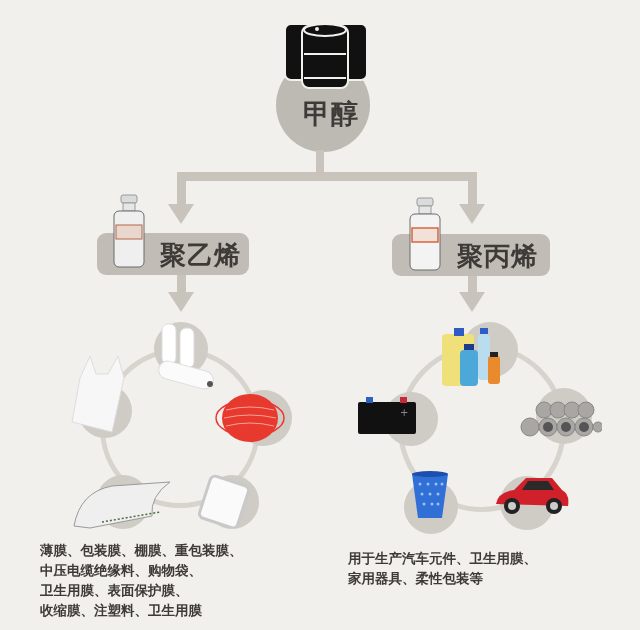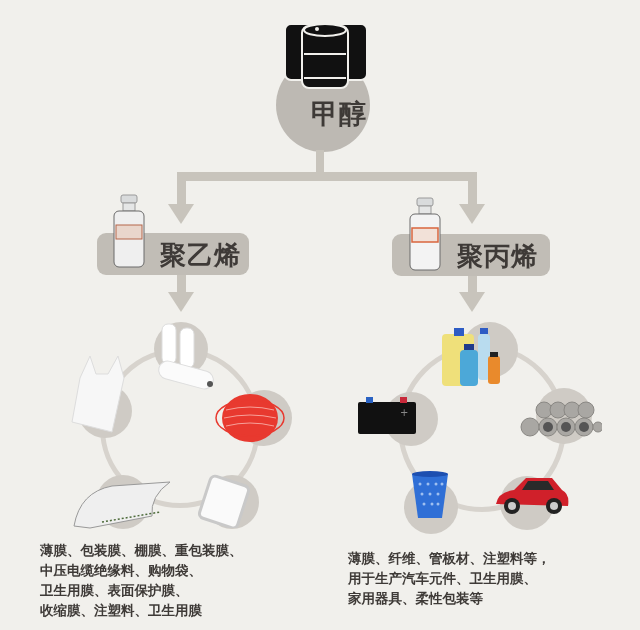--- a/index.html
+++ b/index.html
@@ -1,21 +1,21 @@
 <!DOCTYPE html>
 <html><head>
 <meta charset="utf-8">
 <style>
   html,body{margin:0;padding:0;}
   body{width:640px;height:630px;background:#f1f0ec;position:relative;overflow:hidden;font-family:"DejaVu Sans","Liberation Sans",sans-serif;}
   .abs{position:absolute;}
   .line{position:absolute;background:#c8c4bc;}
   .arrowhead{position:absolute;width:0;height:0;border-left:13px solid transparent;border-right:13px solid transparent;border-top:20px solid #c8c4bc;}
   .circle-top{position:absolute;left:276px;top:58px;width:94px;height:94px;border-radius:50%;background:#bdb9b3;}
-  .title{position:absolute;left:292px;top:96px;width:94px;text-align:center;font-size:27px;font-weight:bold;color:#3e3a37;letter-spacing:1px;}
+  .title{position:absolute;left:284px;top:96px;width:94px;text-align:center;font-size:27px;font-weight:bold;color:#3e3a37;letter-spacing:1px;}
   .pill{position:absolute;height:42px;border-radius:9px;background:#c1bdb6;}
   .pill-label{position:absolute;font-size:26px;font-weight:bold;color:#3e3a37;letter-spacing:1px;}
   .ring{position:absolute;border-radius:50%;border:5px solid #d7d3cd;box-sizing:border-box;}
   .node{position:absolute;border-radius:50%;background:#cfcbc5;}
   .desc{position:absolute;text-align:left;font-size:13.5px;font-weight:bold;color:#3e3a37;line-height:20px;}
 </style>
 </head>
 <body>
 
 <div class="circle-top"></div>
@@ -159,16 +159,15 @@
   <text x="44" y="22" font-size="10" fill="#888" font-family="DejaVu Sans, sans-serif">+</text>
 </svg>
 
 <div class="desc" style="left:40px;top:540px;width:280px">
   <div>薄膜、包装膜、棚膜、重包装膜、</div>
   <div>中压电缆绝缘料、购物袋、</div>
   <div>卫生用膜、表面保护膜、</div>
   <div>收缩膜、注塑料、卫生用膜</div>
 </div>
 <div class="desc" style="left:348px;top:548px;width:270px">
-  <div>薄膜、纤维、管板材、注塑料等，</div>
   <div>用于生产汽车元件、卫生用膜、</div>
   <div>家用器具、柔性包装等</div>
 </div>
 
 </body></html>

